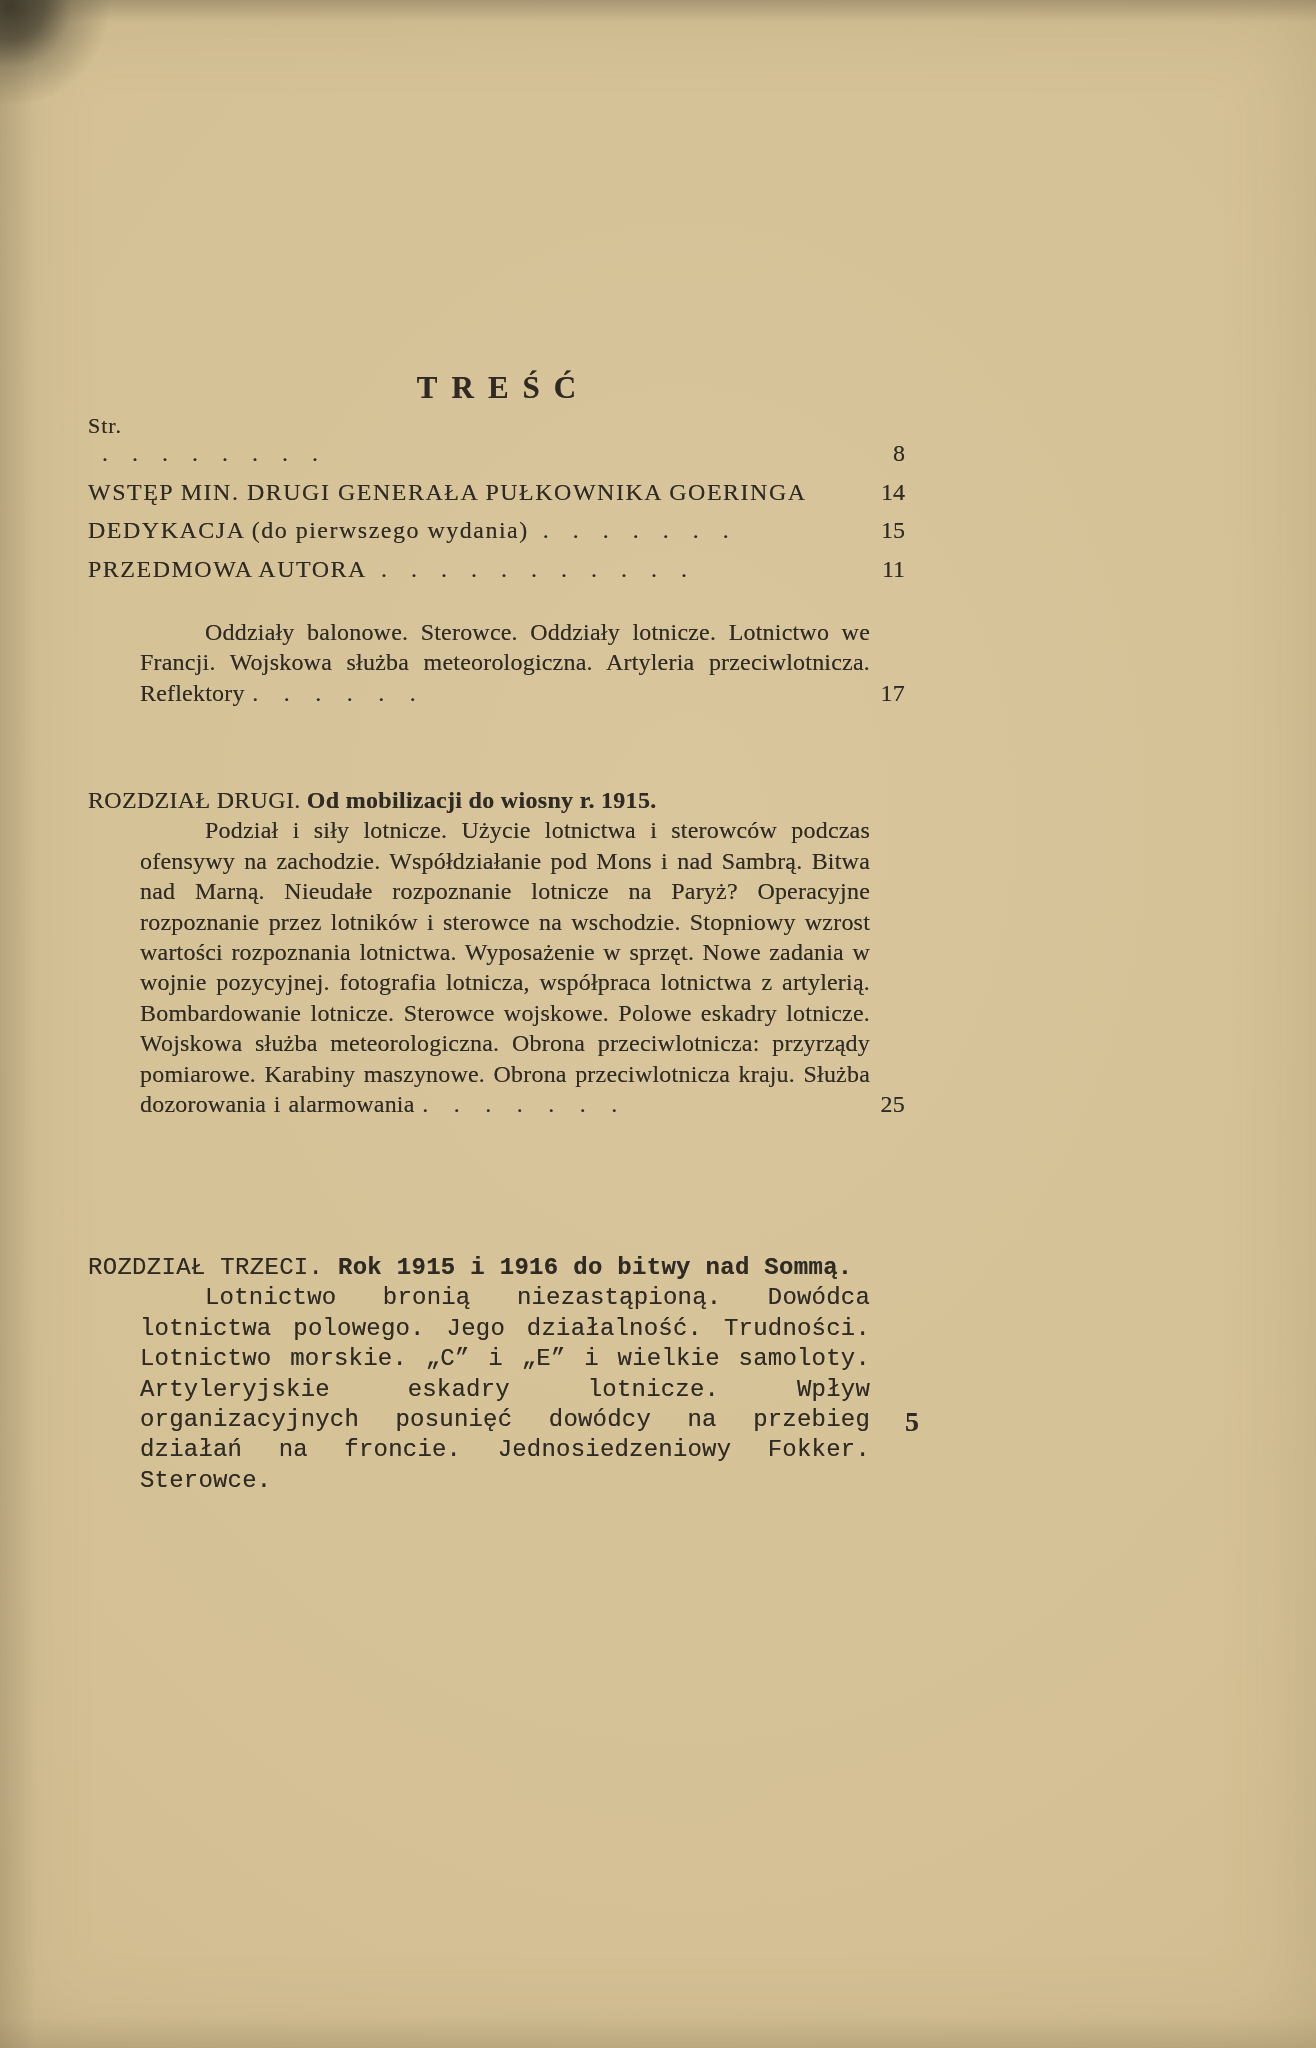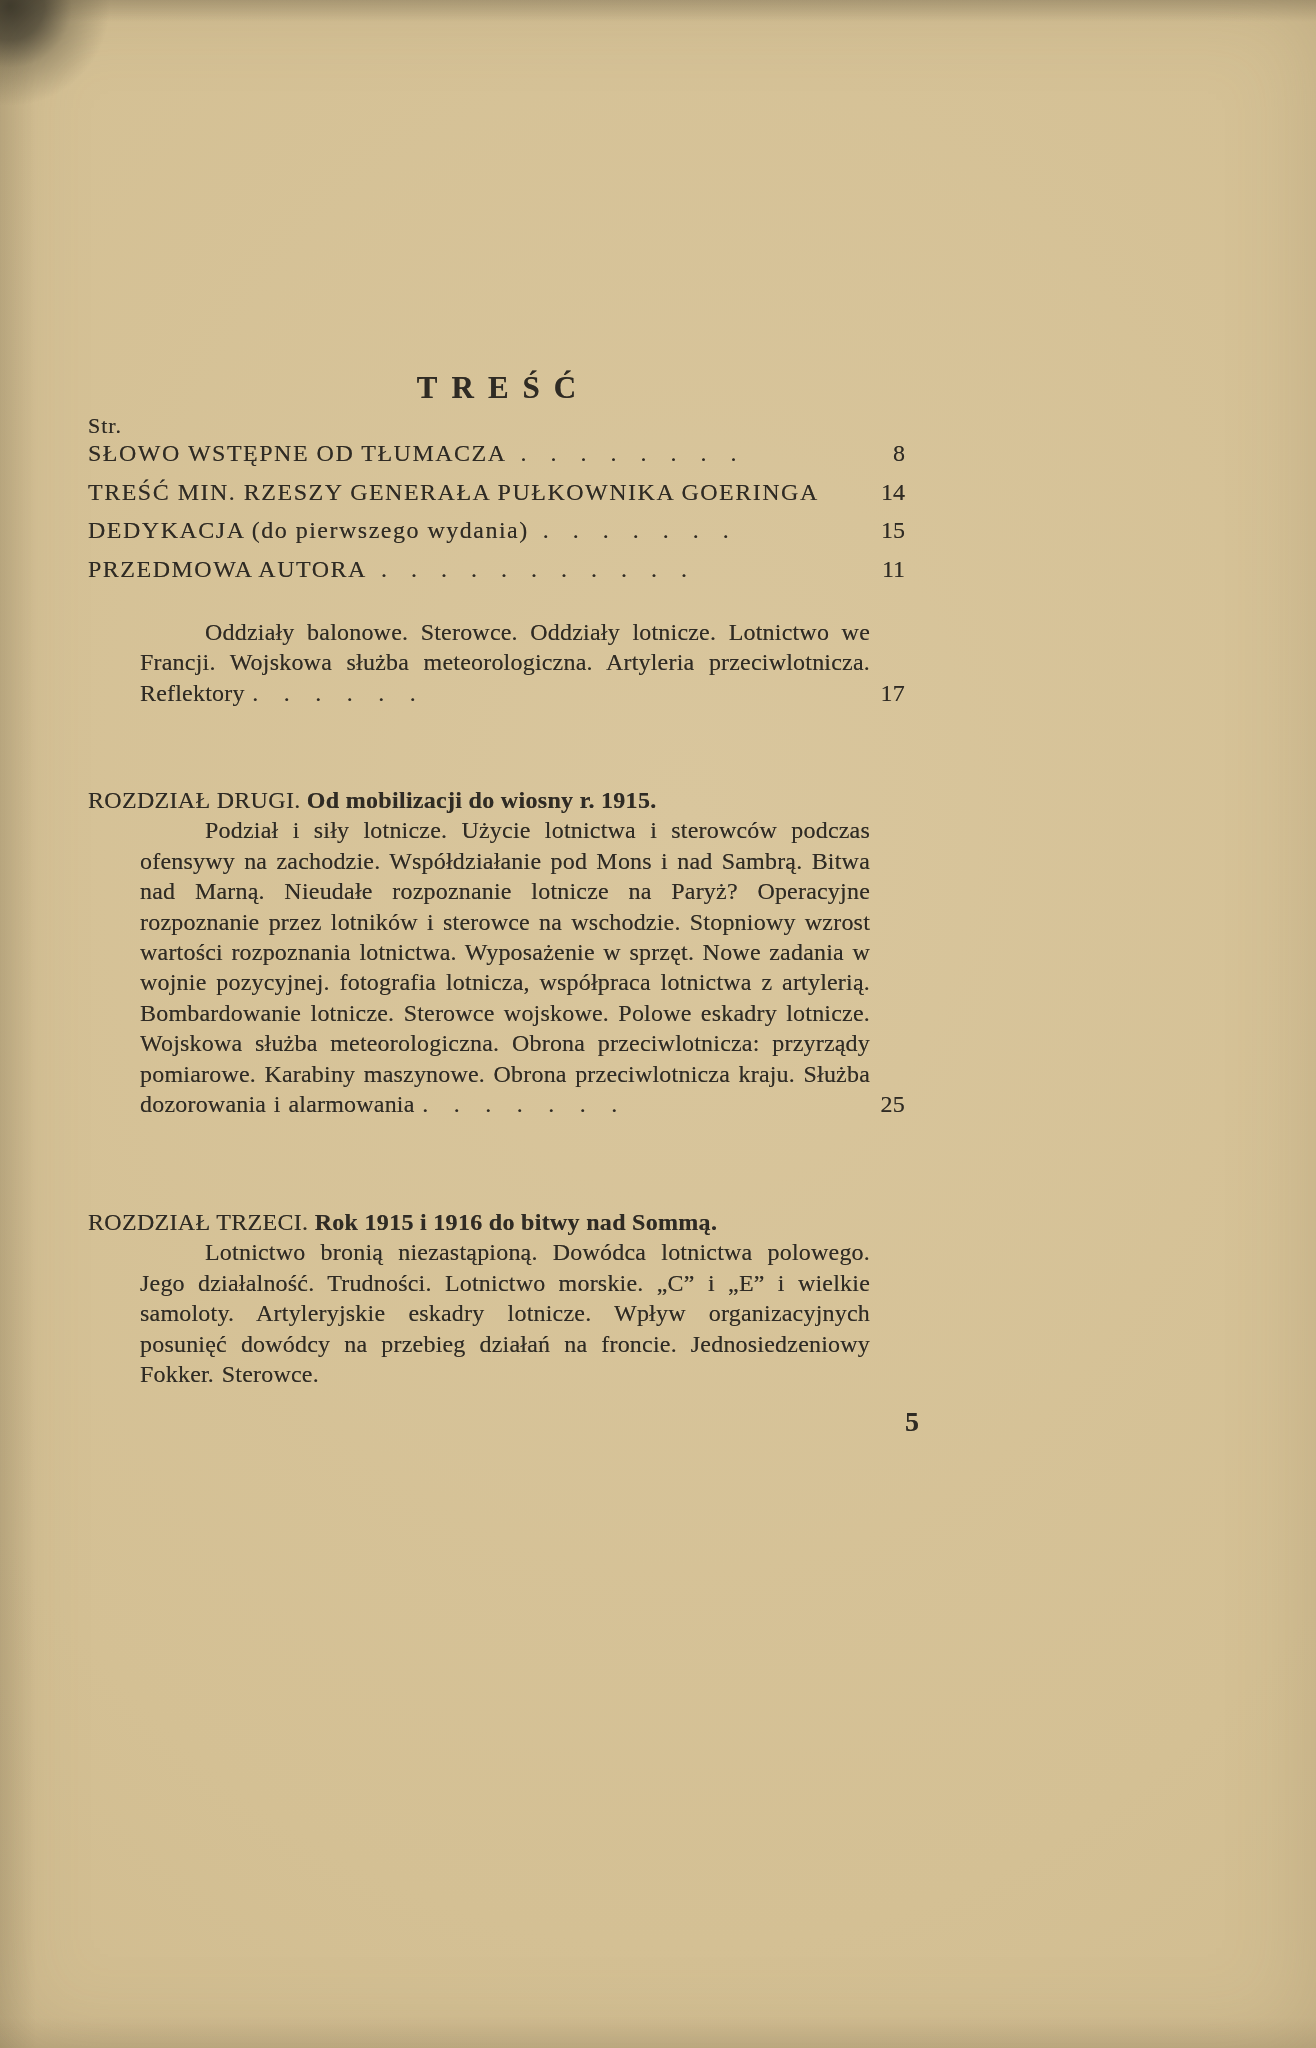--- a/index.html
+++ b/index.html
@@ -31,21 +31,21 @@
     text-align:left; font-size:22px; letter-spacing:1px;
   }
 
   .front { position:absolute; top:434px; left:88px; width:817px; font-size:24px; }
   .fm-row { display:flex; align-items:baseline; height:38.6px; line-height:38.6px; letter-spacing:1.5px; }
   .fm-label { white-space:nowrap; }
   .fm-dots { flex:1; overflow:hidden; white-space:nowrap; margin:0 14px 0 14px; letter-spacing:9px; }
   .fm-page { min-width:34px; text-align:right; letter-spacing:0; }
 
   .chapter { position:absolute; left:88px; width:817px; font-size:24px; line-height:30.4px; }
-  .ch1 { top:617px; } .ch2 { top:785px; } .ch3 { top:1207px; }
+  .ch1 { top:617px; } .ch2 { top:785px; } .ch3 { top:1253px;font-family:Liberation Mono, monospace; }
   .ch-heading { width:817px; padding-left:127px; padding-right:22px; text-indent:-127px; letter-spacing:0.3px; }
   .ch-title { font-weight:bold; }
   .ch-body {
     position:relative; width:817px;
     padding-left:52px; padding-right:35px;
     text-indent:65px; text-align:justify;
     letter-spacing:0.2px; word-spacing:1.5px;
   }
   .ch-dots { letter-spacing:9px; white-space:nowrap; }
   .ch-page { position:absolute; right:0; bottom:0; text-indent:0; }
@@ -56,26 +56,25 @@
 <body>
 
 <div class="page ink">
 
   <h1 class="title">TREŚĆ</h1>
 
   <div class="col-header">Str.</div>
 
   <div class="front">
     <div class="fm-row">
-      <span class="fm-label">SŁOWO WSTĘPNE OD TŁUMACZA</span>
       <span class="fm-dots">. . . . . . . .</span>
       <span class="fm-page">8</span>
     </div>
     <div class="fm-row">
-      <span class="fm-label">TREŚĆ MIN. RZESZY GENERAŁA PUŁKOWNIKA GOERINGA</span>
+      <span class="fm-label">WSTĘP MIN. DRUGI GENERAŁA PUŁKOWNIKA GOERINGA</span>
       <span class="fm-dots"></span>
       <span class="fm-page">14</span>
     </div>
     <div class="fm-row">
       <span class="fm-label">DEDYKACJA (do pierwszego wydania)</span>
       <span class="fm-dots">. . . . . . .</span>
       <span class="fm-page">15</span>
     </div>
     <div class="fm-row">
       <span class="fm-label">PRZEDMOWA AUTORA</span>

